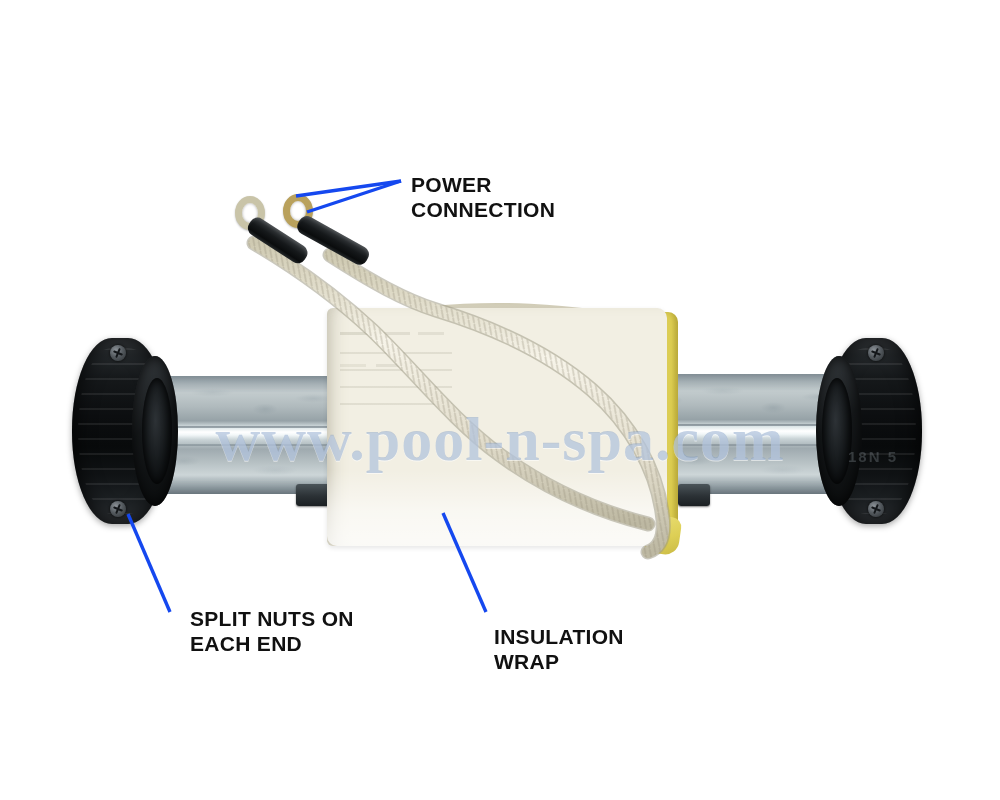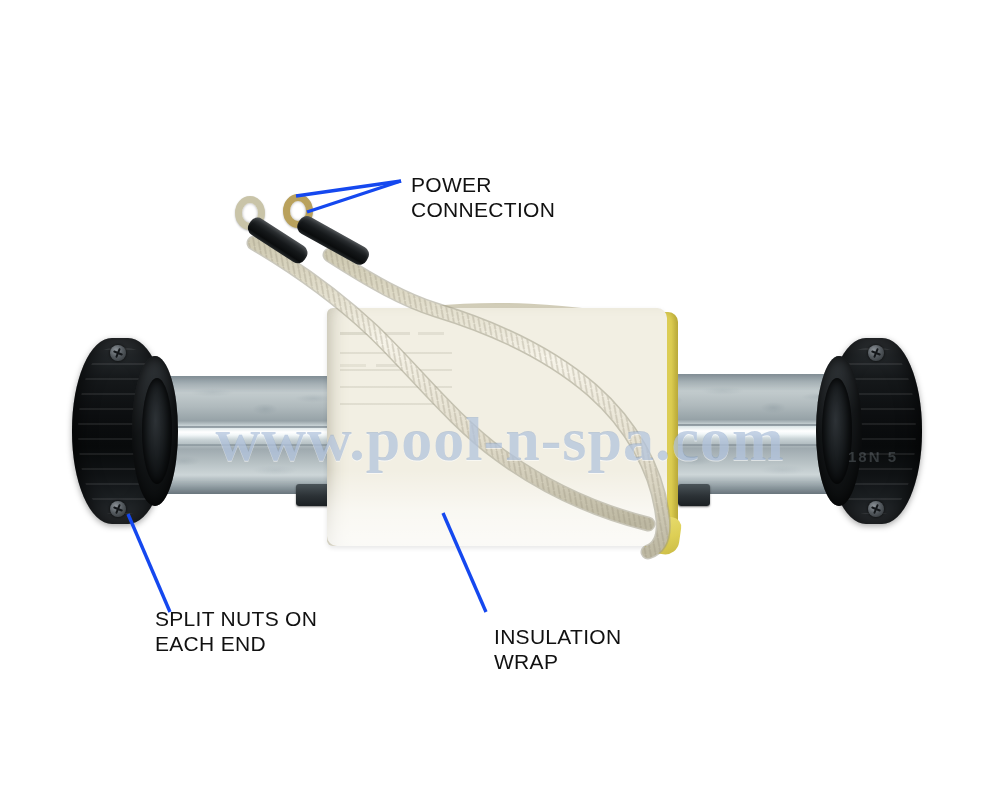--- a/index.html
+++ b/index.html
@@ -21,24 +21,24 @@
 
   
   .annot {
     position: absolute;
     color: #111111;
     font-family: "Liberation Sans", sans-serif;
     font-size: 21px;
     line-height: 25px;
     letter-spacing: 0.3px;
     white-space: pre-line;
-    font-weight: 400;
+    font-weight: 700;
   }
   #annot-power      { left: 411px; top: 172px; }
-  #annot-splitnuts  { left: 155px; top: 606px; }
+  #annot-splitnuts  { left: 190px; top: 606px; }
   #annot-insulation { left: 494px; top: 606px; margin-top: 18px; }
 
   
   #leaders {
     position: absolute;
     left: 0; top: 0;
     width: 1000px; height: 800px;
     pointer-events: none;
   }
 

